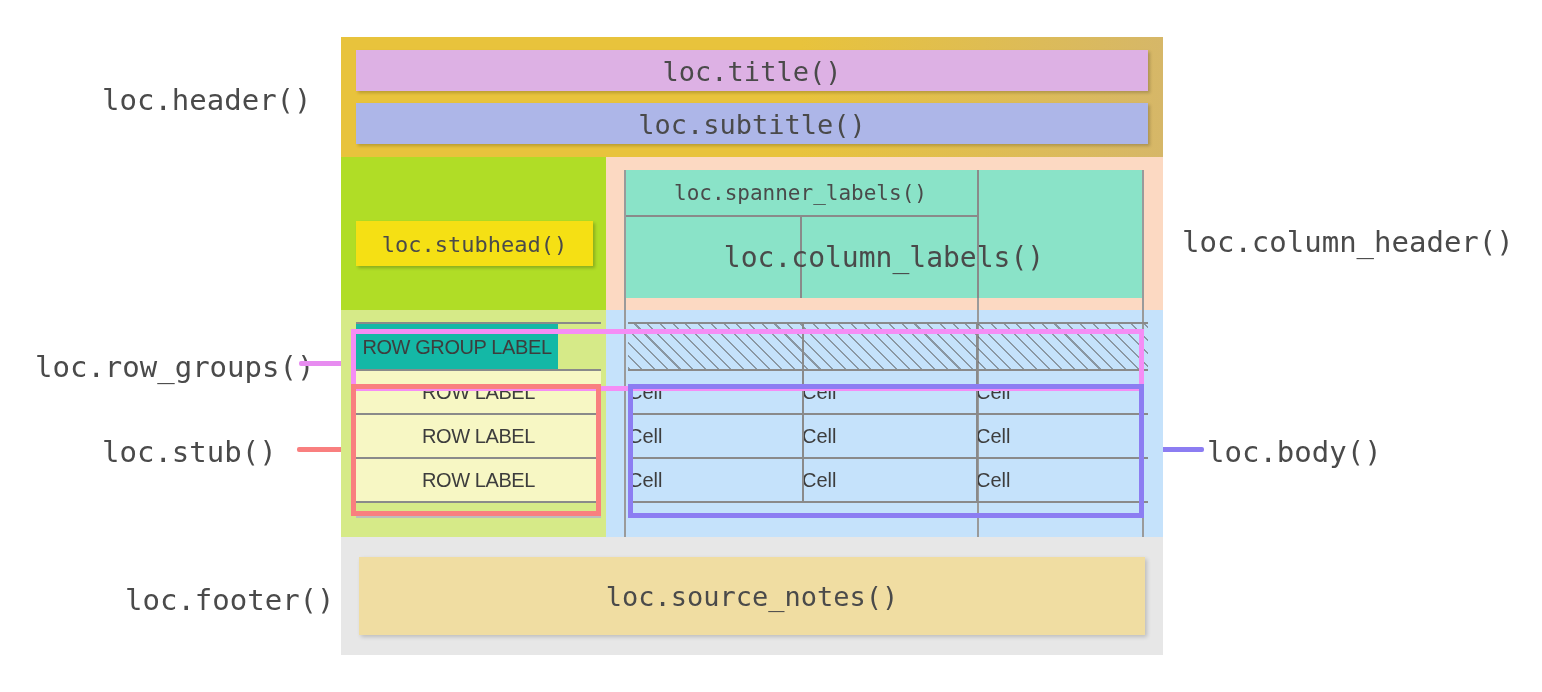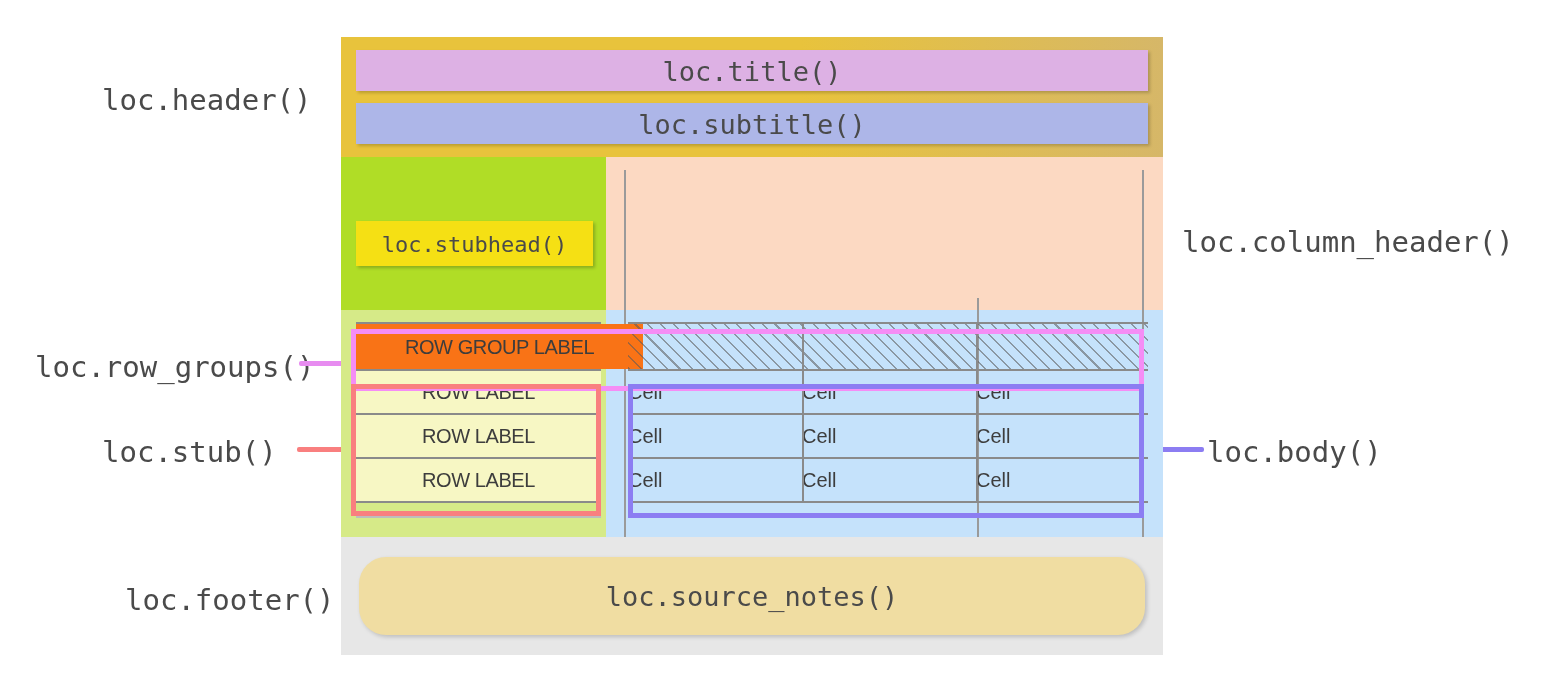--- a/index.html
+++ b/index.html
@@ -60,35 +60,35 @@
      background:#c5e2fb;}
 
   
   .green-stub{position:absolute;left:0;top:273px;width:265px;height:227px;
      background:#d6ea88;}
 
   
   .footer-band{position:absolute;left:0;top:500px;width:822px;height:118px;
      background:#e7e7e7;}
   .srcnotes-box{position:absolute;left:18px;top:20px;width:786px;height:78px;
-     background:#f0dda2;box-shadow:2px 2px 4px rgba(0,0,0,.18);border-radius:27px;}
+     background:#f0dda2;box-shadow:2px 2px 4px rgba(0,0,0,.18);}
   .srcnotes-box span{position:absolute;left:0;right:0;top:50%;
      transform:translateY(-50%);text-align:center;color:#4a4a4a;font-size:27px;}
 
   
   .grid-wrap{position:absolute;left:15px;top:285px;width:792px;height:232px;}
 
   .stub-col{position:absolute;left:0;top:0;width:245px;height:232px;}
   .cell-col{position:absolute;left:272px;top:0;width:520px;height:232px;}
 
   .hline{position:absolute;height:2px;background:#8a8a8a;}
   .vline{position:absolute;width:2px;background:#8a8a8a;}
 
-  .rg-label{position:absolute;left:0;width:287px;height:45px;
-     background:#f97316;}
+  .rg-label{position:absolute;left:0;width:202px;height:45px;
+     background:#14b8a6;}
   .rg-label span{position:absolute;left:0;right:0;top:50%;
      transform:translateY(-50%);text-align:center;color:#3d3d3d;
      font-size:20px;font-family:"Liberation Sans","DejaVu Sans",sans-serif;
      font-stretch:condensed;letter-spacing:-0.4px;}
   .r-label{position:absolute;left:0;width:245px;height:42px;
      background:#f7f7c4;}
   .r-label span{position:absolute;left:0;right:0;top:50%;
      transform:translateY(-50%);text-align:center;color:#3d3d3d;
      font-size:20px;font-family:"Liberation Sans","DejaVu Sans",sans-serif;
      letter-spacing:-0.4px;}
@@ -141,20 +141,28 @@
       </div>
     </div>
 
     <div class="green-col">
       <div class="stubhead-box">
         <span>loc.stubhead()</span>
       </div>
     </div>
 
     <div class="peach-col">
+      <div class="teal-box">
+        <div class="spanner-row">
+          <span>loc.spanner_labels()</span>
+        </div>
+        <div class="vline" style="left:176px;top:47px;height:81px;"></div>
+        <div class="vline" style="left:353px;top:0px;height:128px;"></div>
+        <div class="collab-txt">loc.column_labels()</div>
+      </div>
 
       <div class="vline" style="left:18px;top:13px;height:140px;background:#9a9a9a;"></div>
       <div class="vline" style="left:371px;top:141px;height:12px;background:#9a9a9a;"></div>
       <div class="vline" style="left:536px;top:13px;height:140px;background:#9a9a9a;"></div>
     </div>
 
     <div class="green-stub"></div>
     <div class="blue-body"></div>
 
     <div class="vline" style="left:283px;top:273px;height:246px;background:#9a9a9a;"></div>

